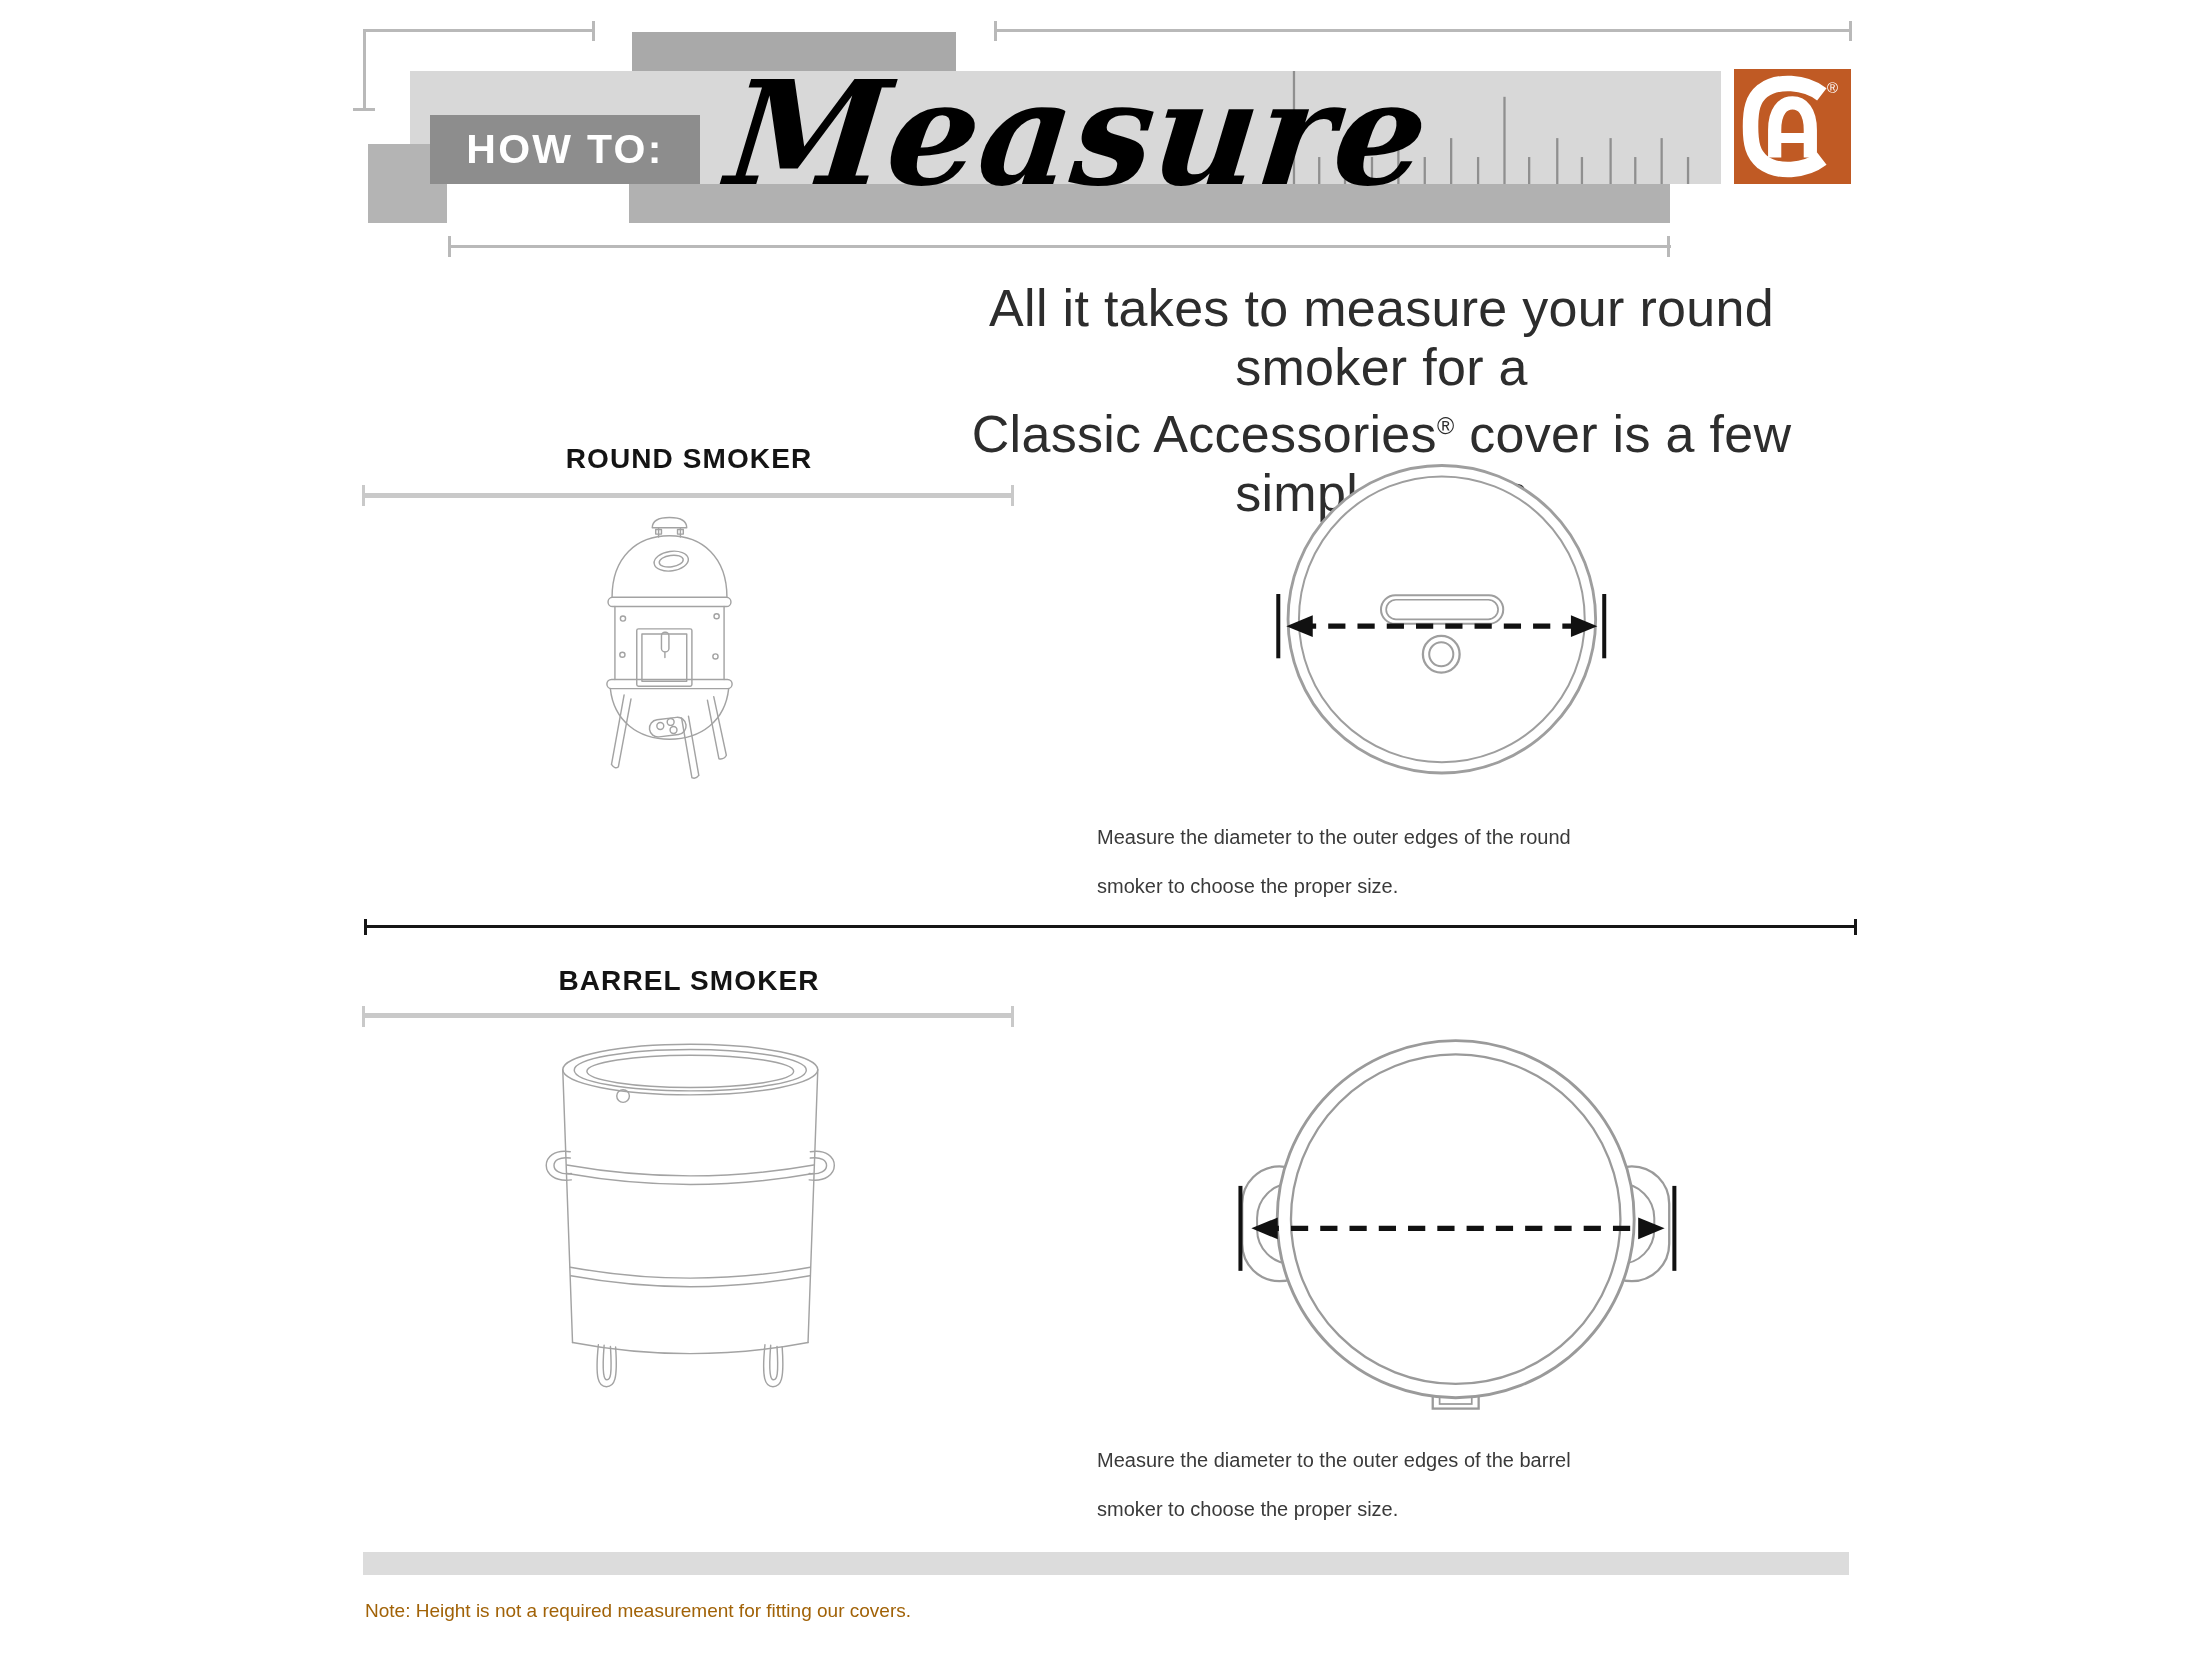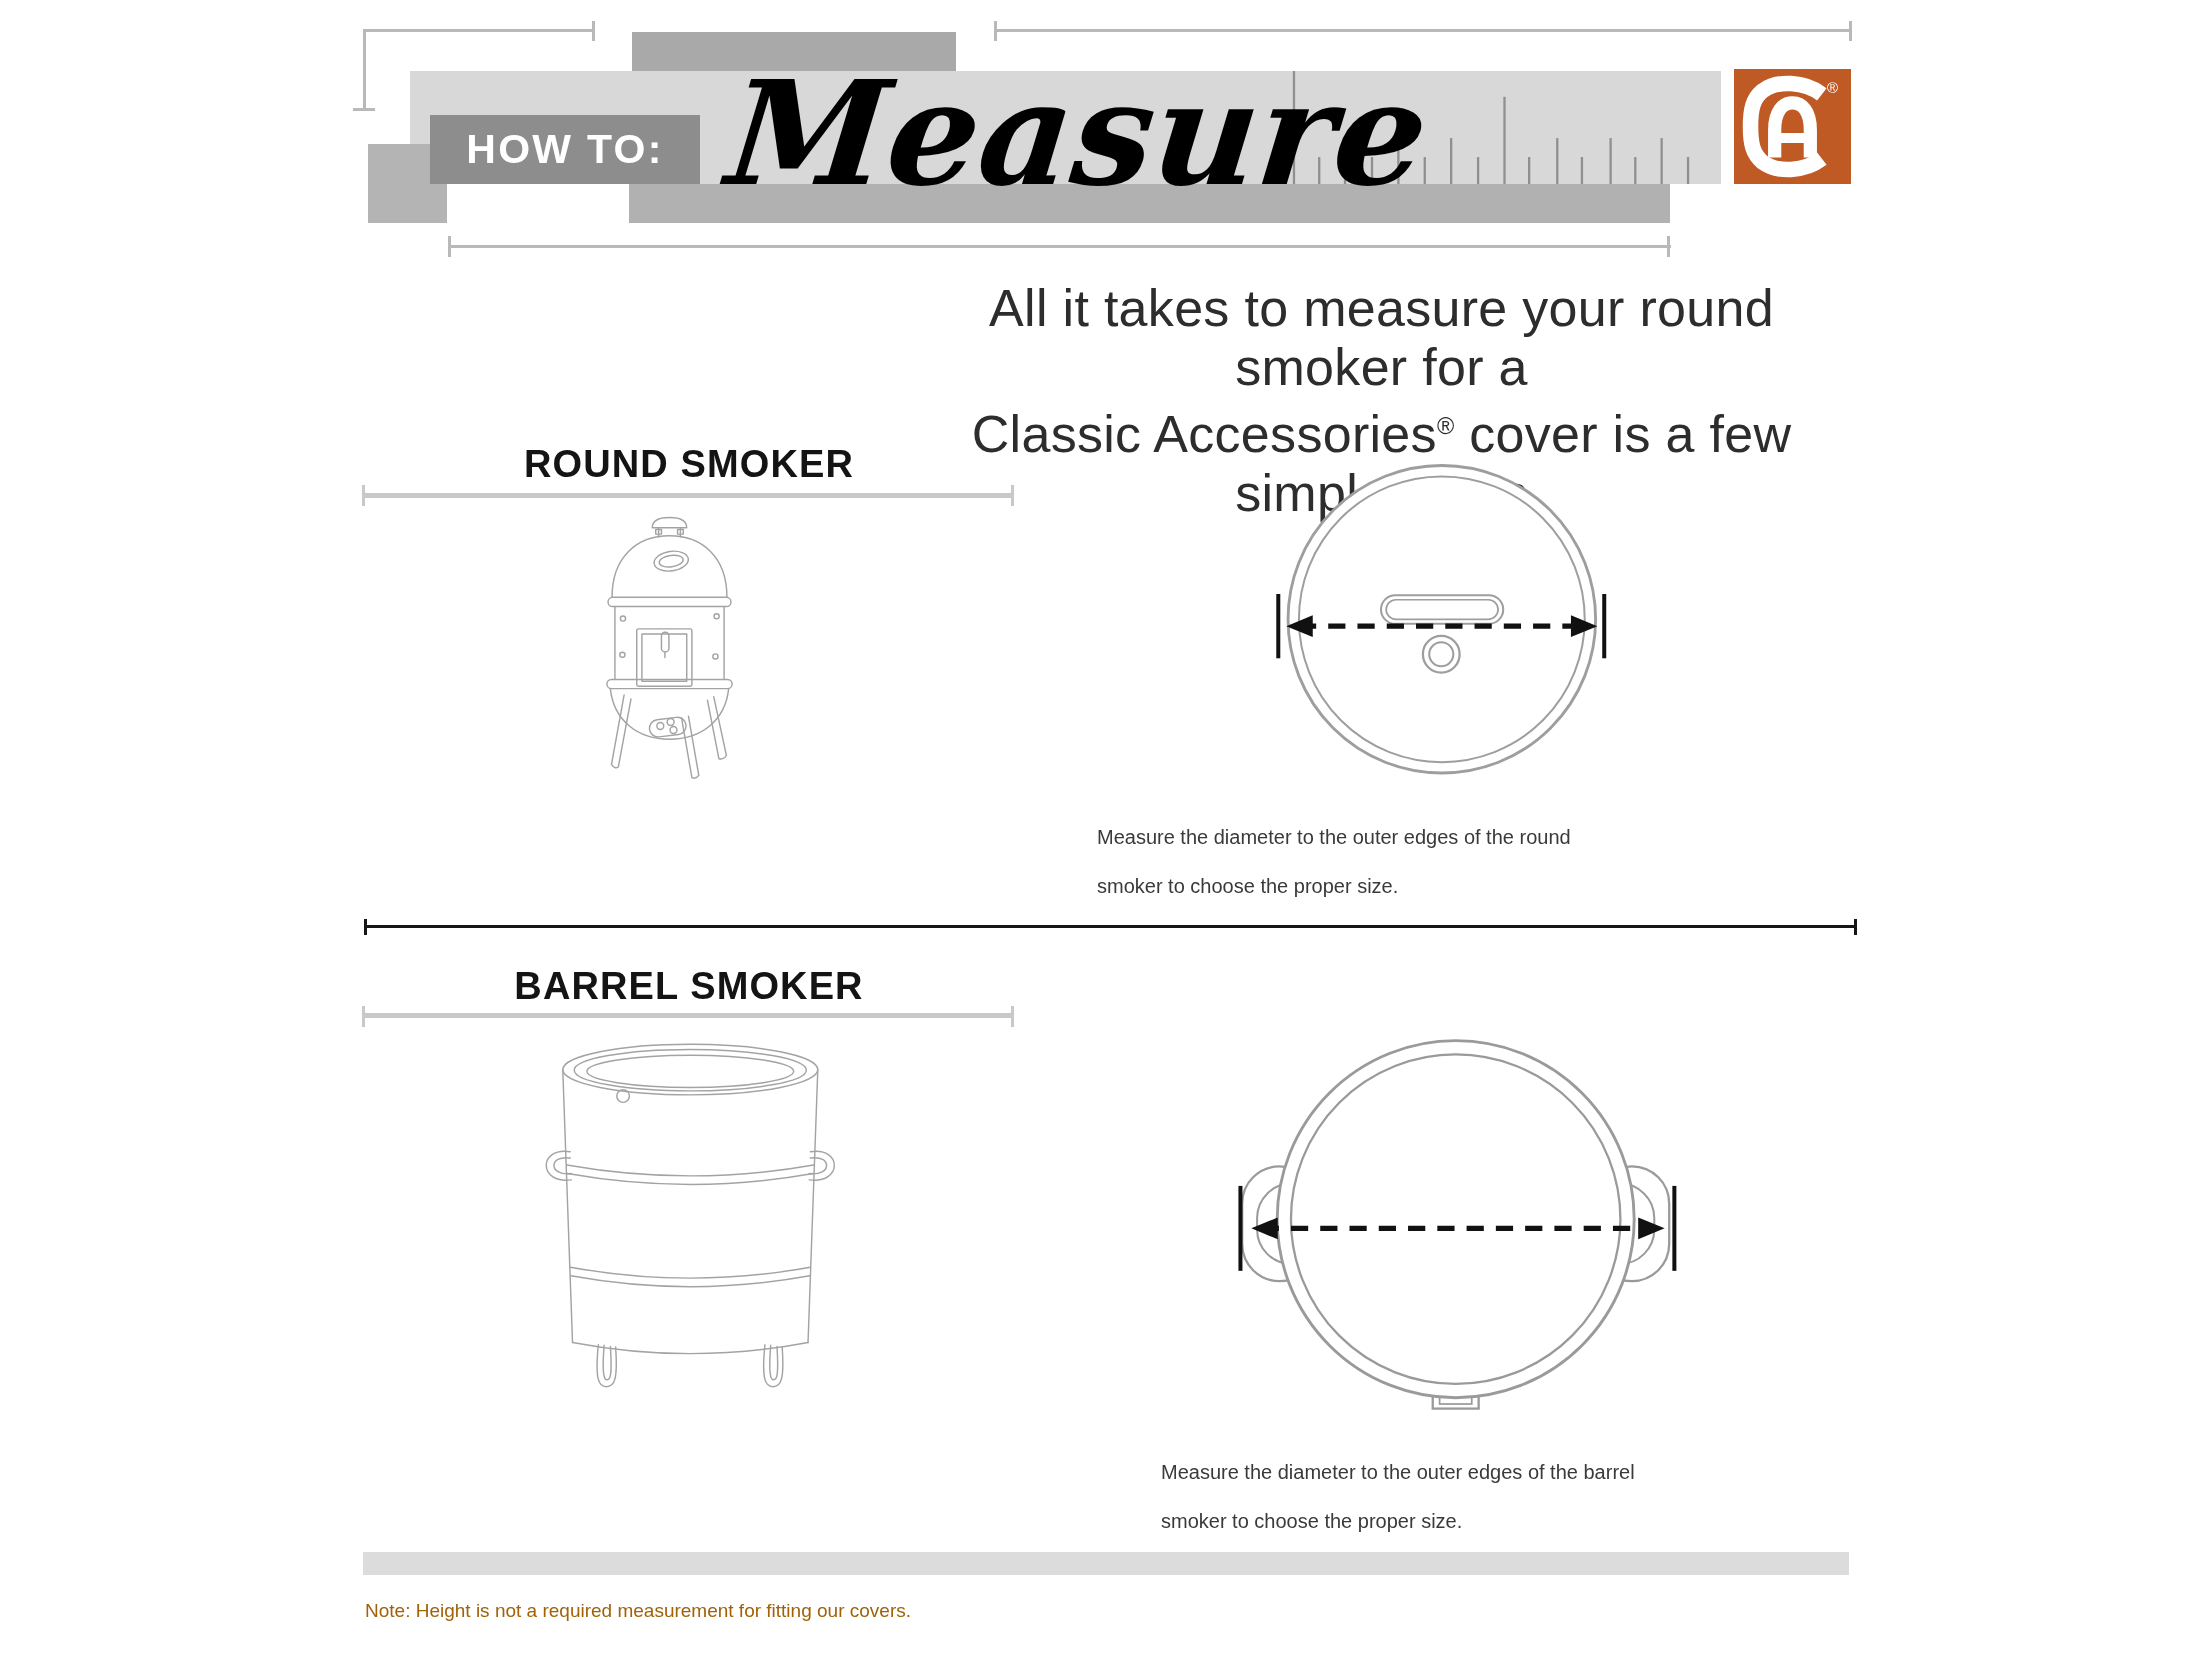--- a/index.html
+++ b/index.html
@@ -12,21 +12,21 @@
   .band-light{background:#d8d8d8;}
   .band-medium{background:#b1b1b1;}
   .block-medium{background:#a9a9a9;}
   .block-soft{background:#b4b4b4;}
   .howto-box{background:#8d8d8d;display:flex;align-items:center;justify-content:center;}
   .howto-box span{color:#fff;font-weight:bold;font-size:41px;letter-spacing:2.3px;}
   .measure-title{font-family:"DejaVu Serif", serif;font-style:italic;font-weight:bold;
                  font-size:144px;color:#000;transform:skewX(-6deg);line-height:1;}
   .intro{font-size:52px;line-height:59px;color:#2d2d2d;text-align:center;letter-spacing:0.3px;}
   .reg-sup{font-size:0.45em;vertical-align:super;}
-  .section-heading{font-size:38px;font-weight:bold;letter-spacing:1.1px;color:#141414;text-align:center;}
+  .section-heading{font-size:28px;font-weight:bold;letter-spacing:1.1px;color:#141414;text-align:center;}
   .caption{font-size:20px;line-height:49px;color:#3a3a3a;}
   .note{font-size:19px;color:#a16207;}
   .endcap{position:absolute;background:#b9b9b9;}
   .cap-gray{position:absolute;background:#c9c9c9;}
   .logo{background:#c05a24;}
   svg{display:block;}
 </style>
 </head>
 <body>
 
@@ -198,20 +198,20 @@
   </g>
   <g stroke="#111111">
     <line x1="9" y1="296" x2="9" y2="444" stroke-width="7"></line>
     <line x1="765" y1="296" x2="765" y2="444" stroke-width="7"></line>
     <line x1="46" y1="370" x2="730" y2="370" stroke-width="9" stroke-dasharray="30 21"></line>
     <polygon points="28,370 74,351 74,389" fill="#111111" stroke="none"></polygon>
     <polygon points="748,370 702,351 702,389" fill="#111111" stroke="none"></polygon>
   </g>
 </svg>
 
-<div class="abs caption" style="left:1161px;top:1436px;margin-top:12px;">
+<div class="abs caption" style="left:1097px;top:1436px;">
   <div>Measure the diameter to the outer edges of the barrel</div>
   <div>smoker to choose the proper size.</div>
 </div>
 
 <div class="abs" style="left:363px;top:1552px;width:1486px;height:23px;background:#dcdcdc;"></div>
 <div class="abs note" style="left:365px;top:1600px;">Note: Height is not a required measurement for fitting our covers.</div>
 
 
 </body></html>

